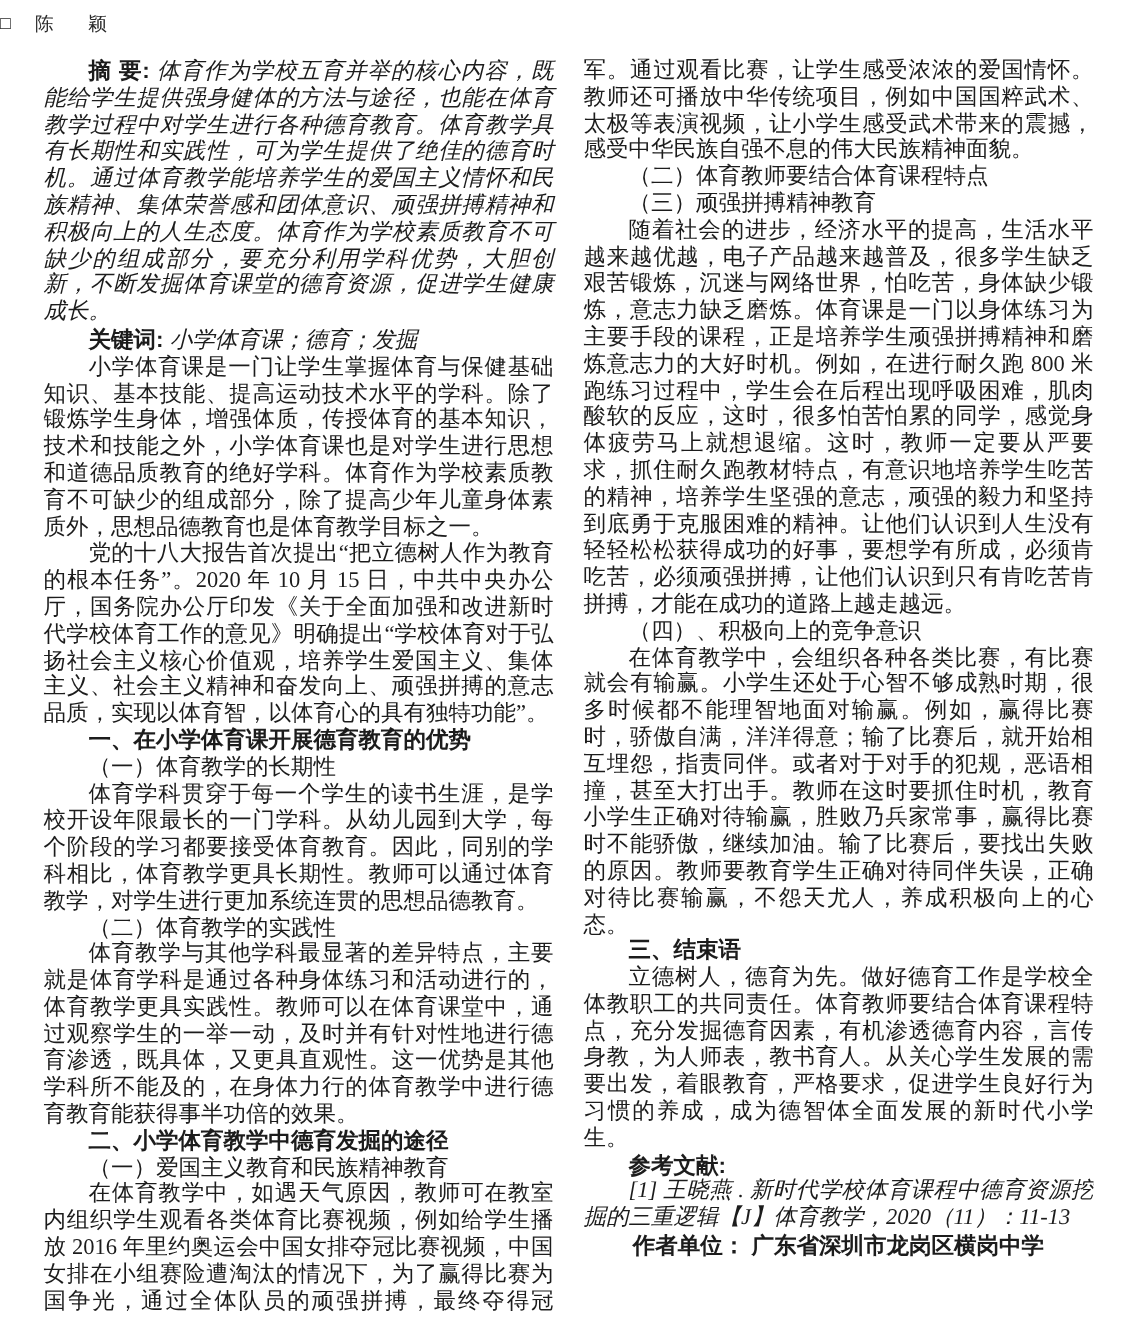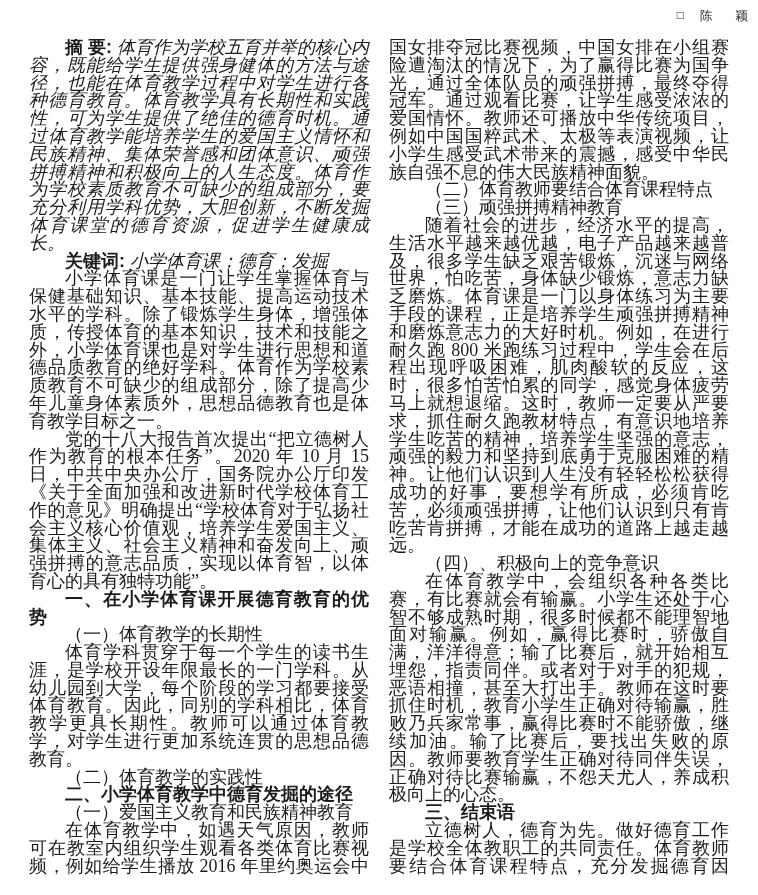--- a/index.html
+++ b/index.html
@@ -6,21 +6,21 @@
   body{
     width:758px;height:895px;
     background:#ffffff;
     font-family:"Liberation Serif","DejaVu Serif",serif;
     color:#1c1c1c;
     overflow:hidden;
   }
   .page{width:758px;height:895px;position:relative;}
   .page-header{
     padding-top:8px;
-    text-align:right;
+    text-align:left;
     font-size:12.5px;
     letter-spacing:2px;
     color:#2a2a2a;
   }
   .page-header .box{
     display:inline-block;
     font-size:12px;
     margin-right:14px;
     transform:translateY(-1px);
   }
@@ -28,21 +28,21 @@
     letter-spacing:10px;
     font-family:"Liberation Serif","DejaVu Serif",serif;
   }
   .columns{
     margin:14px 29px 0 29px;
     height:848px;
     column-count:2;
     column-gap:20px;
     column-fill:auto;
     text-align:justify;
-    font-size:18px;
+    font-size:15px;
     line-height:17.8px;
     overflow:hidden;
   }
   .columns p{margin:0;text-indent:2em;}
   .lbl{
     font-weight:bold;
     font-family:"Liberation Sans","DejaVu Sans",sans-serif;
   }
   .abstract .txt,
   .keywords .txt,
@@ -74,20 +74,21 @@
   </div>
   <div class="columns" id="article-body">
       <p class="abstract"><span class="lbl">摘 要: </span><span class="txt">体育作为学校五育并举的核心内容，既能给学生提供强身健体的方法与途径，也能在体育教学过程中对学生进行各种德育教育。体育教学具有长期性和实践性，可为学生提供了绝佳的德育时机。通过体育教学能培养学生的爱国主义情怀和民族精神、集体荣誉感和团体意识、顽强拼搏精神和积极向上的人生态度。体育作为学校素质教育不可缺少的组成部分，要充分利用学科优势，大胆创新，不断发掘体育课堂的德育资源，促进学生健康成长。</span></p>
       <p class="keywords"><span class="lbl">关键词: </span><span class="txt">小学体育课；德育；发掘</span></p>
       <p class="para">小学体育课是一门让学生掌握体育与保健基础知识、基本技能、提高运动技术水平的学科。除了锻炼学生身体，增强体质，传授体育的基本知识，技术和技能之外，小学体育课也是对学生进行思想和道德品质教育的绝好学科。体育作为学校素质教育不可缺少的组成部分，除了提高少年儿童身体素质外，思想品德教育也是体育教学目标之一。</p>
       <p class="para">党的十八大报告首次提出“把立德树人作为教育的根本任务”。2020 年 10 月 15 日，中共中央办公厅，国务院办公厅印发《关于全面加强和改进新时代学校体育工作的意见》明确提出“学校体育对于弘扬社会主义核心价值观，培养学生爱国主义、集体主义、社会主义精神和奋发向上、顽强拼搏的意志品质，实现以体育智，以体育心的具有独特功能”。</p>
       <p class="h1">一、在小学体育课开展德育教育的优势</p>
       <p class="h2">（一）体育教学的长期性</p>
       <p class="para">体育学科贯穿于每一个学生的读书生涯，是学校开设年限最长的一门学科。从幼儿园到大学，每个阶段的学习都要接受体育教育。因此，同别的学科相比，体育教学更具长期性。教师可以通过体育教学，对学生进行更加系统连贯的思想品德教育。</p>
       <p class="h2">（二）体育教学的实践性</p>
+      <p class="para">体育教学与其他学科最显著的差异特点，主要就是体育学科是通过各种身体练习和活动进行的，体育教学更具实践性。教师可以在体育课堂中，通过观察学生的一举一动，及时并有针对性地进行德育渗透，既具体，又更具直观性。这一优势是其他学科所不能及的，在身体力行的体育教学中进行德育教育能获得事半功倍的效果。</p>
       <p class="h1">二、小学体育教学中德育发掘的途径</p>
       <p class="h2">（一）爱国主义教育和民族精神教育</p>
       <p class="para">在体育教学中，如遇天气原因，教师可在教室内组织学生观看各类体育比赛视频，例如给学生播放 2016 年里约奥运会中国女排夺冠比赛视频，中国女排在小组赛险遭淘汰的情况下，为了赢得比赛为国争光，通过全体队员的顽强拼搏，最终夺得冠军。通过观看比赛，让学生感受浓浓的爱国情怀。教师还可播放中华传统项目，例如中国国粹武术、太极等表演视频，让小学生感受武术带来的震撼，感受中华民族自强不息的伟大民族精神面貌。</p>
       <p class="h2">（二）体育教师要结合体育课程特点</p>
       <p class="h2">（三）顽强拼搏精神教育</p>
       <p class="para">随着社会的进步，经济水平的提高，生活水平越来越优越，电子产品越来越普及，很多学生缺乏艰苦锻炼，沉迷与网络世界，怕吃苦，身体缺少锻炼，意志力缺乏磨炼。体育课是一门以身体练习为主要手段的课程，正是培养学生顽强拼搏精神和磨炼意志力的大好时机。例如，在进行耐久跑 800 米跑练习过程中，学生会在后程出现呼吸困难，肌肉酸软的反应，这时，很多怕苦怕累的同学，感觉身体疲劳马上就想退缩。这时，教师一定要从严要求，抓住耐久跑教材特点，有意识地培养学生吃苦的精神，培养学生坚强的意志，顽强的毅力和坚持到底勇于克服困难的精神。让他们认识到人生没有轻轻松松获得成功的好事，要想学有所成，必须肯吃苦，必须顽强拼搏，让他们认识到只有肯吃苦肯拼搏，才能在成功的道路上越走越远。</p>
       <p class="h2">（四）、积极向上的竞争意识</p>
       <p class="para">在体育教学中，会组织各种各类比赛，有比赛就会有输赢。小学生还处于心智不够成熟时期，很多时候都不能理智地面对输赢。例如，赢得比赛时，骄傲自满，洋洋得意；输了比赛后，就开始相互埋怨，指责同伴。或者对于对手的犯规，恶语相撞，甚至大打出手。教师在这时要抓住时机，教育小学生正确对待输赢，胜败乃兵家常事，赢得比赛时不能骄傲，继续加油。输了比赛后，要找出失败的原因。教师要教育学生正确对待同伴失误，正确对待比赛输赢，不怨天尤人，养成积极向上的心态。</p>
       <p class="h1">三、结束语</p>
       <p class="para">立德树人，德育为先。做好德育工作是学校全体教职工的共同责任。体育教师要结合体育课程特点，充分发掘德育因素，有机渗透德育内容，言传身教，为人师表，教书育人。从关心学生发展的需要出发，着眼教育，严格要求，促进学生良好行为习惯的养成，成为德智体全面发展的新时代小学生。</p>

